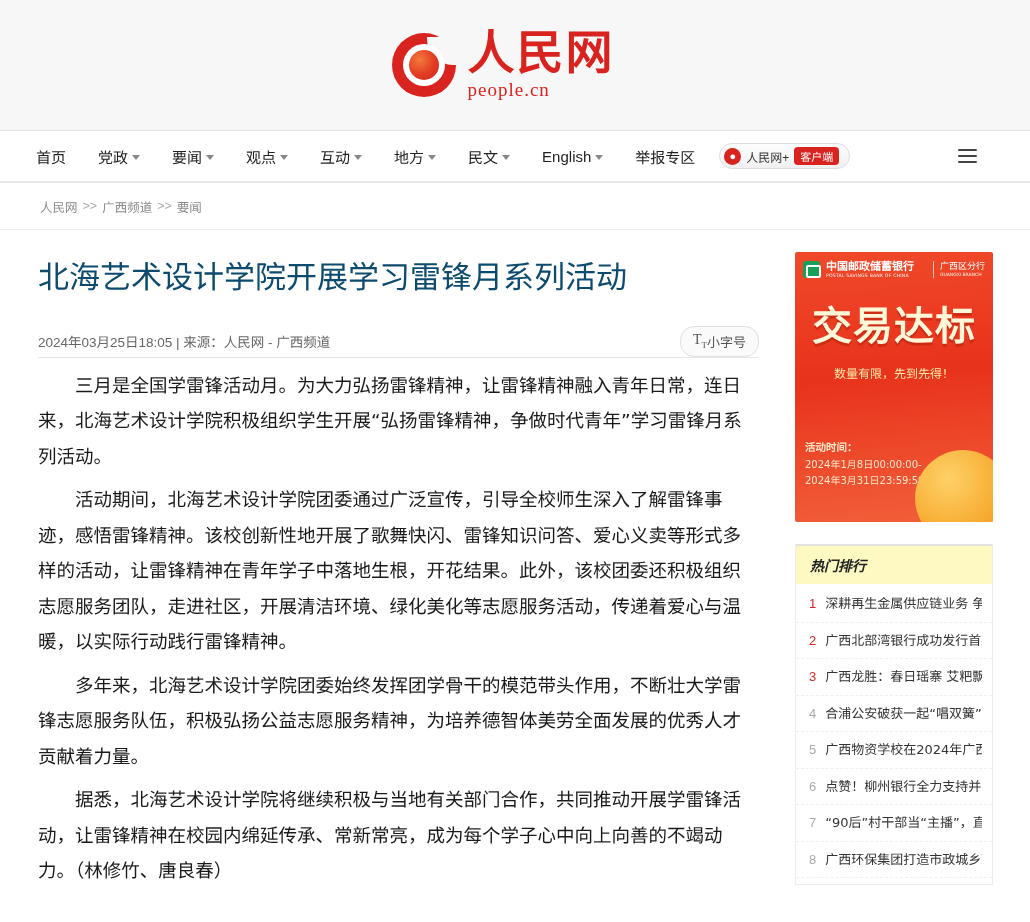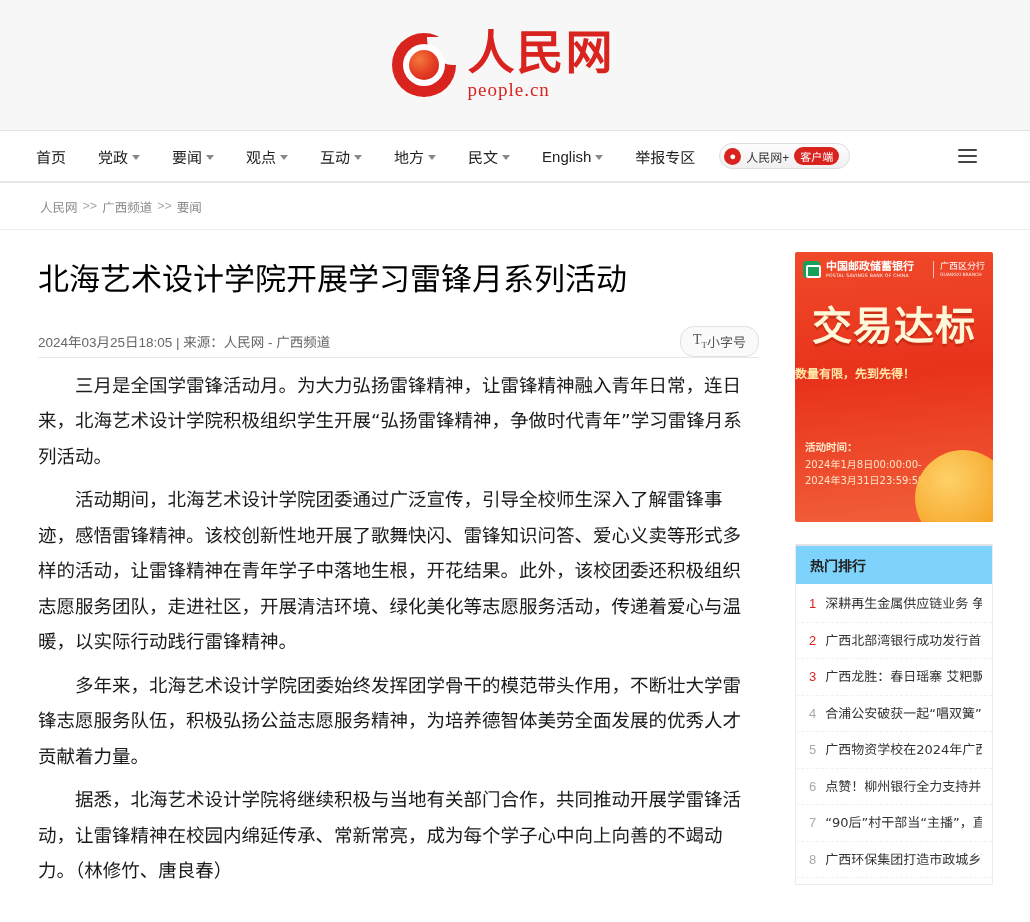--- a/index.html
+++ b/index.html
@@ -79,21 +79,21 @@
     border:1px solid #ddd; border-radius: 14px;
     padding: 3px 10px 3px 4px; margin-left: 8px;
     font-size: 12px; color:#333;
   }
   .nav-app .rmw {
     display:inline-flex;align-items:center;justify-content:center;
     width:17px;height:17px;border-radius:50%;background:#d9231f;color:#fff;
     font-size:11px; line-height:1;
   }
   .nav-app .pill {
-    background:#d9231f;color:#fff;border-radius:9px;padding:1px 6px;font-size:11px;
+    background:#d9231f;color:#fff;border-radius:4px;padding:1px 6px;font-size:11px;
   }
   .nav-right { margin-left: auto; display:flex; align-items:center; gap: 4px; padding-right: 6px;}
   .hamburger { width:34px;height:34px;display:flex;flex-direction:column;justify-content:center;align-items:center;gap:4px;cursor:pointer;}
   .hamburger span { display:block;width:19px;height:2px;background:#444;border-radius:1px;}
   .icon-btn {
     width:36px;height:36px;border-radius:50%;
     display:flex;align-items:center;justify-content:center;cursor:pointer;
   }
 
   
@@ -107,22 +107,22 @@
   .crumbs .sep { margin: 0 5px; color:#aaa; }
 
   
   .body-wrap { display:flex; align-items:flex-start; }
   .article {
     width: 795px;
     padding: 30px 36px 0 38px;
   }
   .kicker { font-size: 15px; color:#333; margin-bottom: 12px; font-family:"DejaVu Sans",sans-serif;}
   .headline {
-    font-size: 31px; line-height:1.28; color:#000000; font-weight: 400;
-    font-family: Liberation Sans, sans-serif;
+    font-size: 31px; line-height:1.28; color:#0c4a6e; font-weight: 400;
+    font-family: Liberation Mono, monospace;
     margin: 0 0 26px 0;
   }
   .meta-row {
     display:flex; align-items:center; justify-content:space-between;
     border-bottom: 1px solid #e8e8e8;
     padding-bottom: 0;
   }
   .meta-left { font-size: 13.5px; color:#666; }
   .fontsize-btn {
     display:flex;align-items:center;
@@ -169,21 +169,21 @@
     padding-left:6px; line-height:1.2;
   }
   .ad .branch small { display:block; font-size:4.5px; opacity:.9;}
   .ad .big {
     margin-top: 16px; text-align:center;
     font-size: 40px; font-weight: 800; letter-spacing: 1px;
     text-shadow: 0 3px 0 rgba(150,20,0,.35);
     color: #fff7d8;
   }
   .ad .sub {
-    margin-top: 12px; font-size: 12px; font-weight:700;
+    margin-top: 12px; text-align:center; font-size: 12px; font-weight:400;
     color:#ffe9a8;
   }
   .ad .when {
     position:absolute; left: 10px; bottom: 34px;
     font-size: 10px; line-height: 1.55; color:#ffe6c8;
   }
   .ad .when b { display:block; font-size:10.5px; font-weight:700; margin-bottom:2px;}
   .ad .ball {
     position:absolute; right:-18px; bottom:-24px;
     width: 96px; height: 96px; border-radius:50%;
@@ -192,22 +192,23 @@
   }
 
   .rank-box {
     margin-top: 22px; width: 198px;
     border:1px solid #ececec; border-top: none;
   }
   .rank-head {
     height: 40px; display:flex; align-items:center; padding-left: 14px;
     font-size: 14px; font-weight: 700; color:#222;
     border-top: 2px solid #e2e2e2;
-    background:#7dd3fc;
+    background:#fef9c3;
     font-family:"DejaVu Sans",sans-serif;
+    font-style:italic;
   }
   .rank-list { padding: 2px 0 6px 0; }
   .rank-item {
     display:flex; align-items:flex-start; gap:9px;
     padding: 9px 10px 9px 13px;
     font-size: 13px; color:#333; line-height:1.35;
     border-bottom: 1px dashed #f0f0f0;
     font-family:"DejaVu Sans",sans-serif;
     cursor:pointer;
     white-space: nowrap; overflow: hidden;

